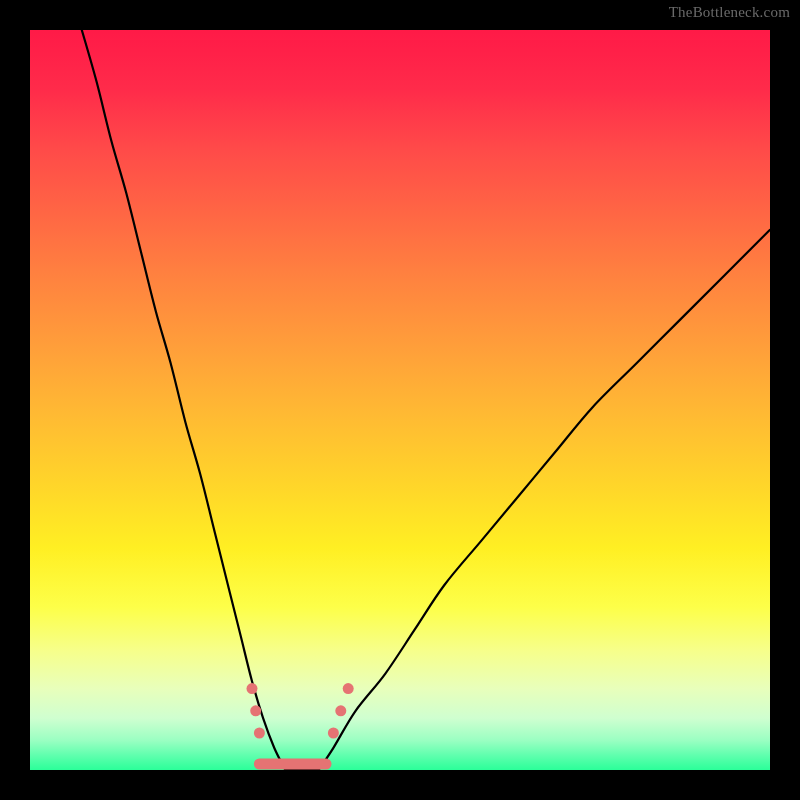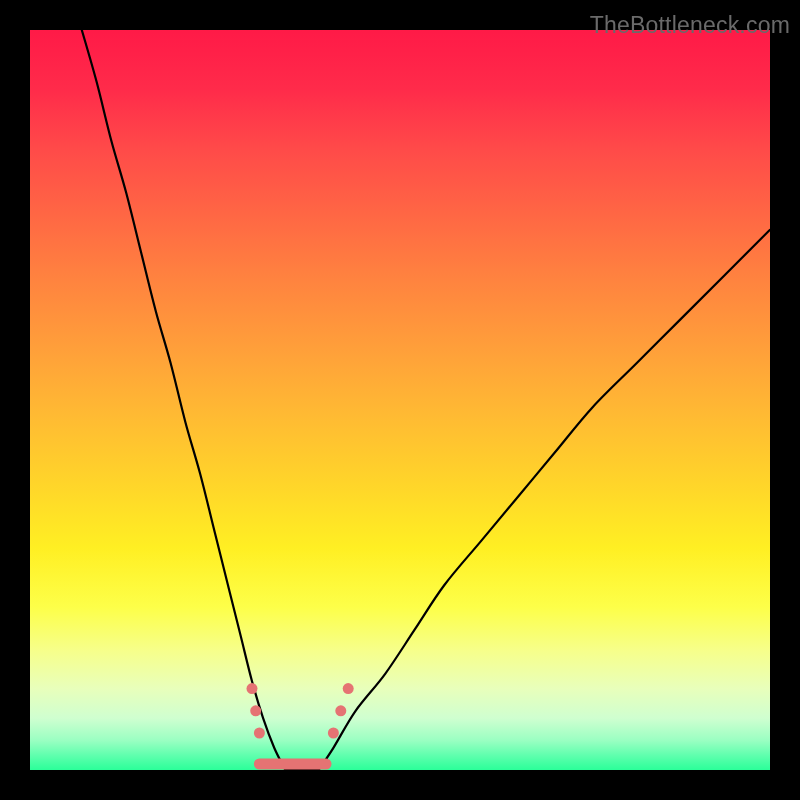--- a/index.html
+++ b/index.html
@@ -69,25 +69,25 @@
     stroke: #e57373;
     stroke-width: 11;
     stroke-linecap: round;
     fill: none;
   }
   .marker-dot {
     fill: #e57373;
   }
   .watermark {
     position: absolute;
-    top: 12px;
+    top: 4px;
     right: 10px;
     color: #6a6a6a;
-    font-family: Liberation Sans, sans-serif;
-    font-size: 23px;
+    font-family: Liberation Serif, serif;
+    font-size: 15px;
     letter-spacing: 0.2px;
     user-select: none;
   }
 </style>
 </head>
 <body>
 
 <div class="frame">
 
   <div class="plot">

